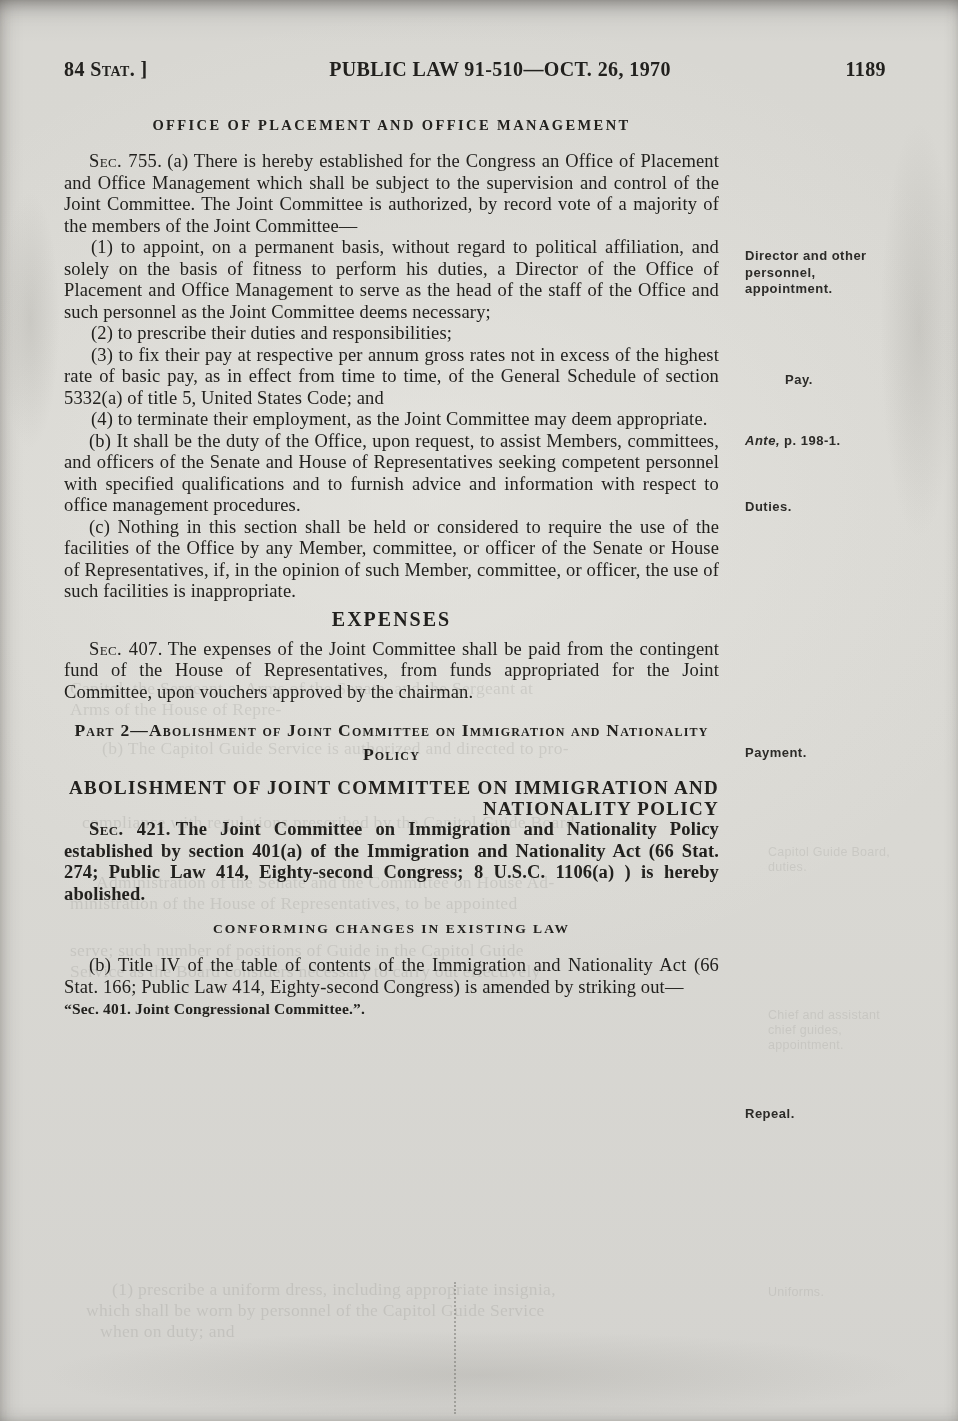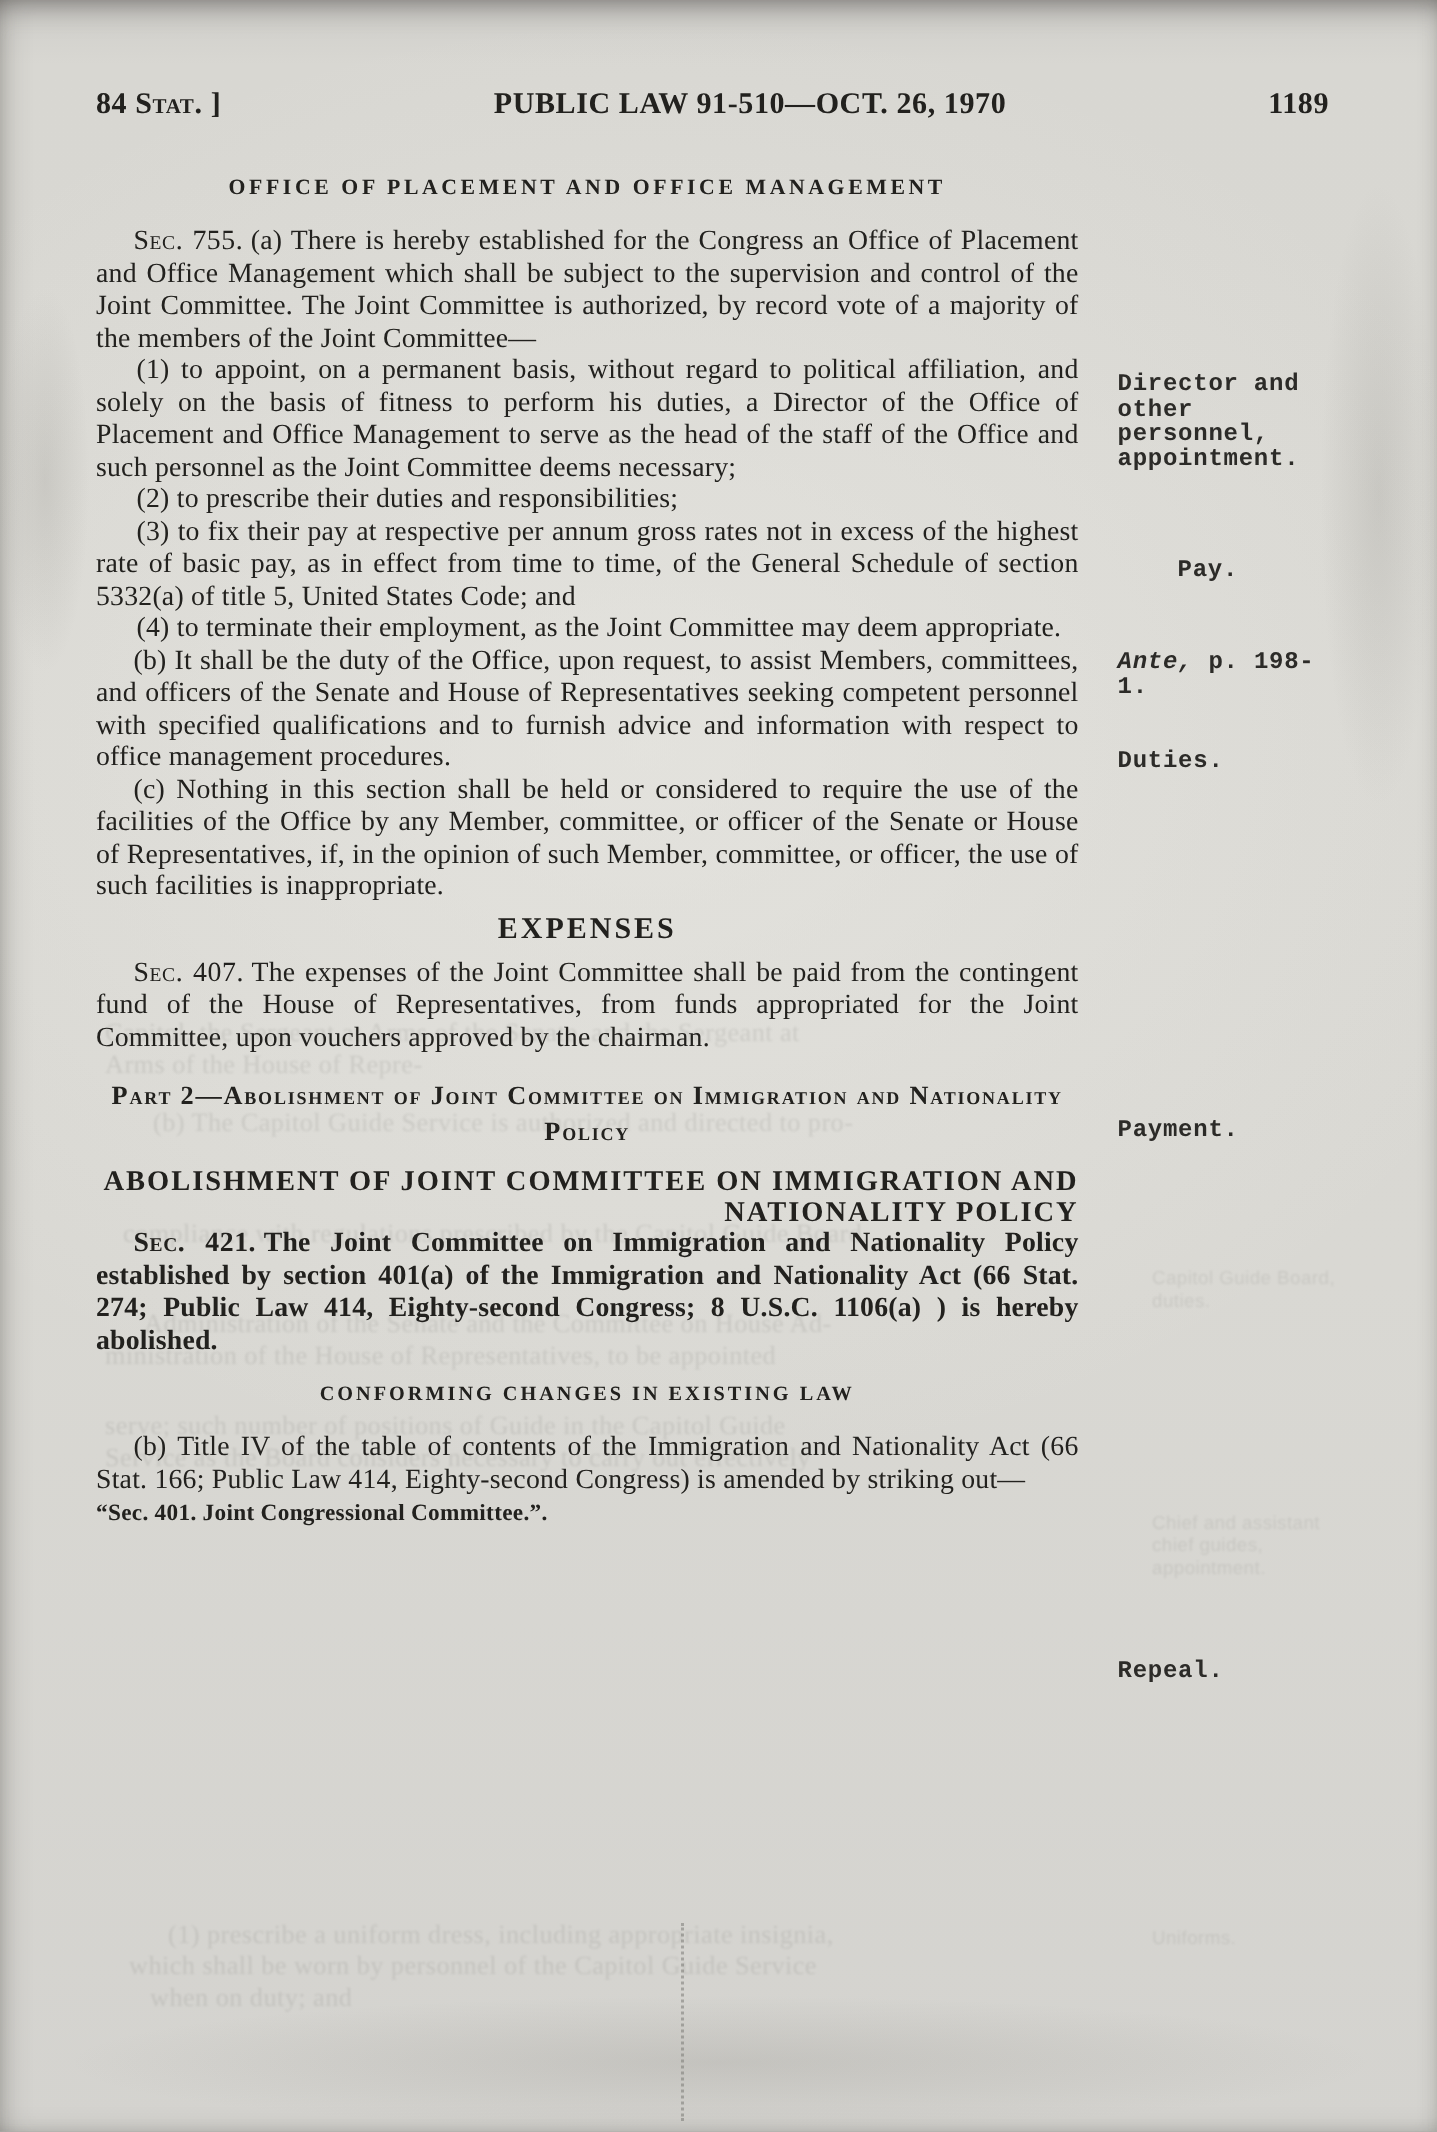--- a/index.html
+++ b/index.html
@@ -59,22 +59,22 @@
   .seclabel{font-variant:small-caps;padding-right:5px;letter-spacing:.4px;}
   .s421{margin-top:17px;font-weight:bold;}
   .s422{margin-top:17px;}
   .quote{
     margin-top:11px;text-indent:0;
     font-size:15.5px;font-weight:700;letter-spacing:.2px;text-align:left;
   }
   
   .note{
     position:absolute;left:745px;width:150px;
-    font-family:Liberation Mono, monospace;
-    font-size:16px;line-height:16.5px;letter-spacing:.5px;
+    font-family:Liberation Sans, sans-serif;
+    font-size:13px;line-height:16.5px;letter-spacing:.5px;
     color:#2c2b28;font-weight:700;
   }
   .note .it{font-style:italic;font-weight:700;}
   
   .ghost{
     position:absolute;
     color:#70706b;opacity:.17;filter:blur(.6px);
     font-size:17.5px;letter-spacing:.3px;white-space:nowrap;
   }
   .ghost-note{

